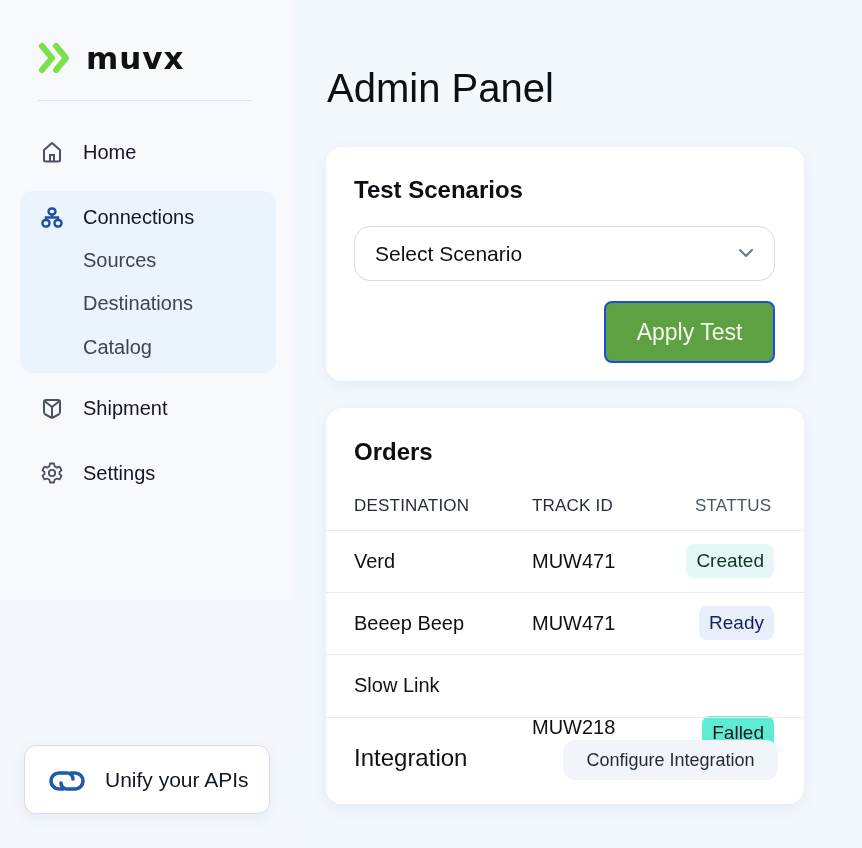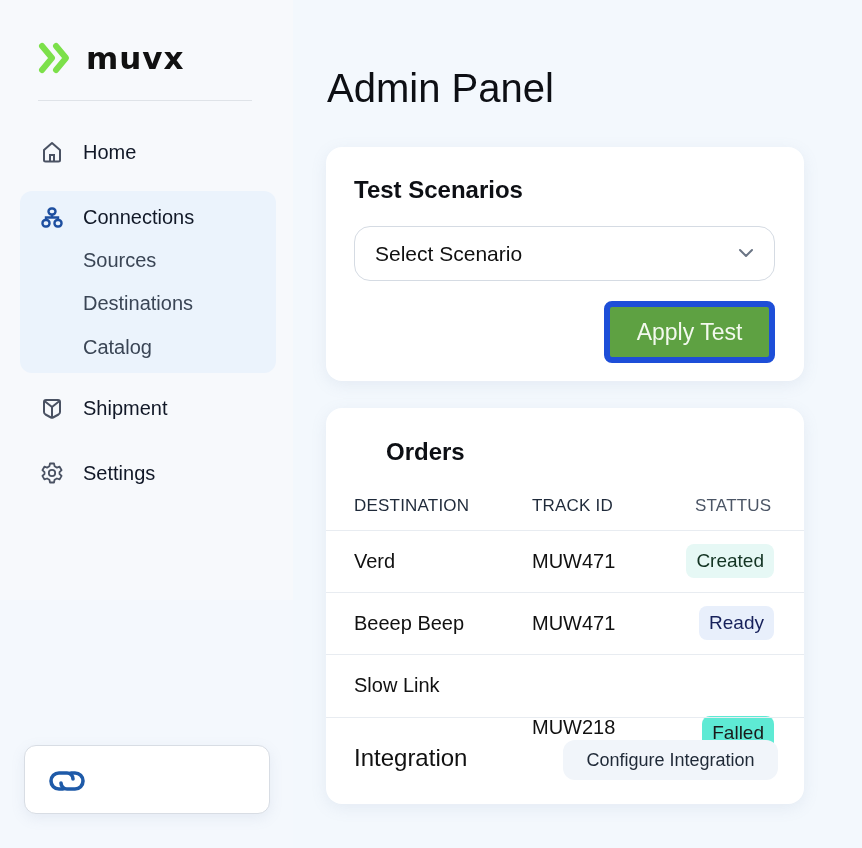--- a/index.html
+++ b/index.html
@@ -57,21 +57,21 @@
 
   .select {
     position: absolute; left: 28px; top: 79px; width: 421px; height: 55px;
     border: 1.5px solid #d5dbe3; border-radius: 16px; background: #fff; cursor: pointer;
   }
   .select .value { position: absolute; left: 20px; top: 15px; font-size: 21px; color: #111; }
   .select .chev { position: absolute; right: 20px; top: 20px; width: 16px; height: 12px; }
 
   .apply-btn {
     position: absolute; left: 278px; top: 154px; width: 171px; height: 62px;
-    background: #5ea142; border: 6px solid #1d4ed8; border-radius: 8px;
+    background: #5ea142; border: 2px solid #1d4ed8; border-radius: 8px;
     color: #f3f9ee; font-size: 23px; display: flex; align-items: center; justify-content: center; cursor: pointer;
   }
 
   .th { position: absolute; top: 88px; font-size: 17px; color: #1f2a3a; letter-spacing: 0.2px; }
   .th.status { color: #4b5565; }
   .row { position: absolute; left: 0; width: 478px; height: 62px; border-top: 1.5px solid #e8ecf1; }
   .cell { position: absolute; top: 19px; font-size: 20px; color: #111; }
   .badge {
     position: absolute; top: 13px; right: 30px; height: 34px; padding: 0 10px;
     border-radius: 8px; font-size: 19px; display: flex; align-items: center;
@@ -132,39 +132,40 @@
       <path d="M4.5 5 L12 11 L19.5 5 M12 11 V21.8" fill="none" stroke="#4a5263" stroke-width="2"></path>
     </svg>
     <span class="label">Shipment</span>
   </div>
 
   <div class="unify">
     <svg class="icon" viewBox="0 0 36 28">
       <path d="M14 22 H10 A8 8 0 0 1 10 6 H18 A6 6 0 0 1 24 12" fill="none" stroke="#1e5aa8" stroke-width="3.6" stroke-linecap="round"></path>
       <path d="M22 6 H26 A8 8 0 0 1 26 22 H18 A6 6 0 0 1 12 16" fill="none" stroke="#1e5aa8" stroke-width="3.6" stroke-linecap="round"></path>
     </svg>
+    <span class="label">Unify your APIs</span>
   </div>
 </aside>
 
 <main class="main">
   <h1 class="page-title">Admin Panel</h1>
 
   <section class="card" style="top:147px; height:234px;">
     <h2 class="card-title" style="top:29px;">Test Scenarios</h2>
     <div class="select">
       <span class="value">Select Scenario</span>
       <svg class="chev" viewBox="0 0 16 12">
         <path d="M2 3 L8 9 L14 3" fill="none" stroke="#6b7585" stroke-width="2" stroke-linecap="round" stroke-linejoin="round"></path>
       </svg>
     </div>
     <div class="apply-btn">Apply Test</div>
   </section>
 
   <section class="card" style="top:408px; height:396px;">
-    <h2 class="card-title" style="top:30px;margin-left:32px;">Orders</h2>
+    <h2 class="card-title" style="top:30px;">Orders</h2>
     <span class="th" style="left:28px;">DESTINATION</span>
     <span class="th" style="left:206px;">TRACK ID</span>
     <span class="th status" style="left:369px;">STATTUS</span>
 
     <div class="row" style="top:122px;">
       <span class="cell" style="left:28px;">Verd</span>
       <span class="cell" style="left:206px;">MUW471</span>
       <span class="badge" style="background:#e6f8f5; color:#123322;">Created</span>
     </div>
     <div class="row" style="top:184px;">

